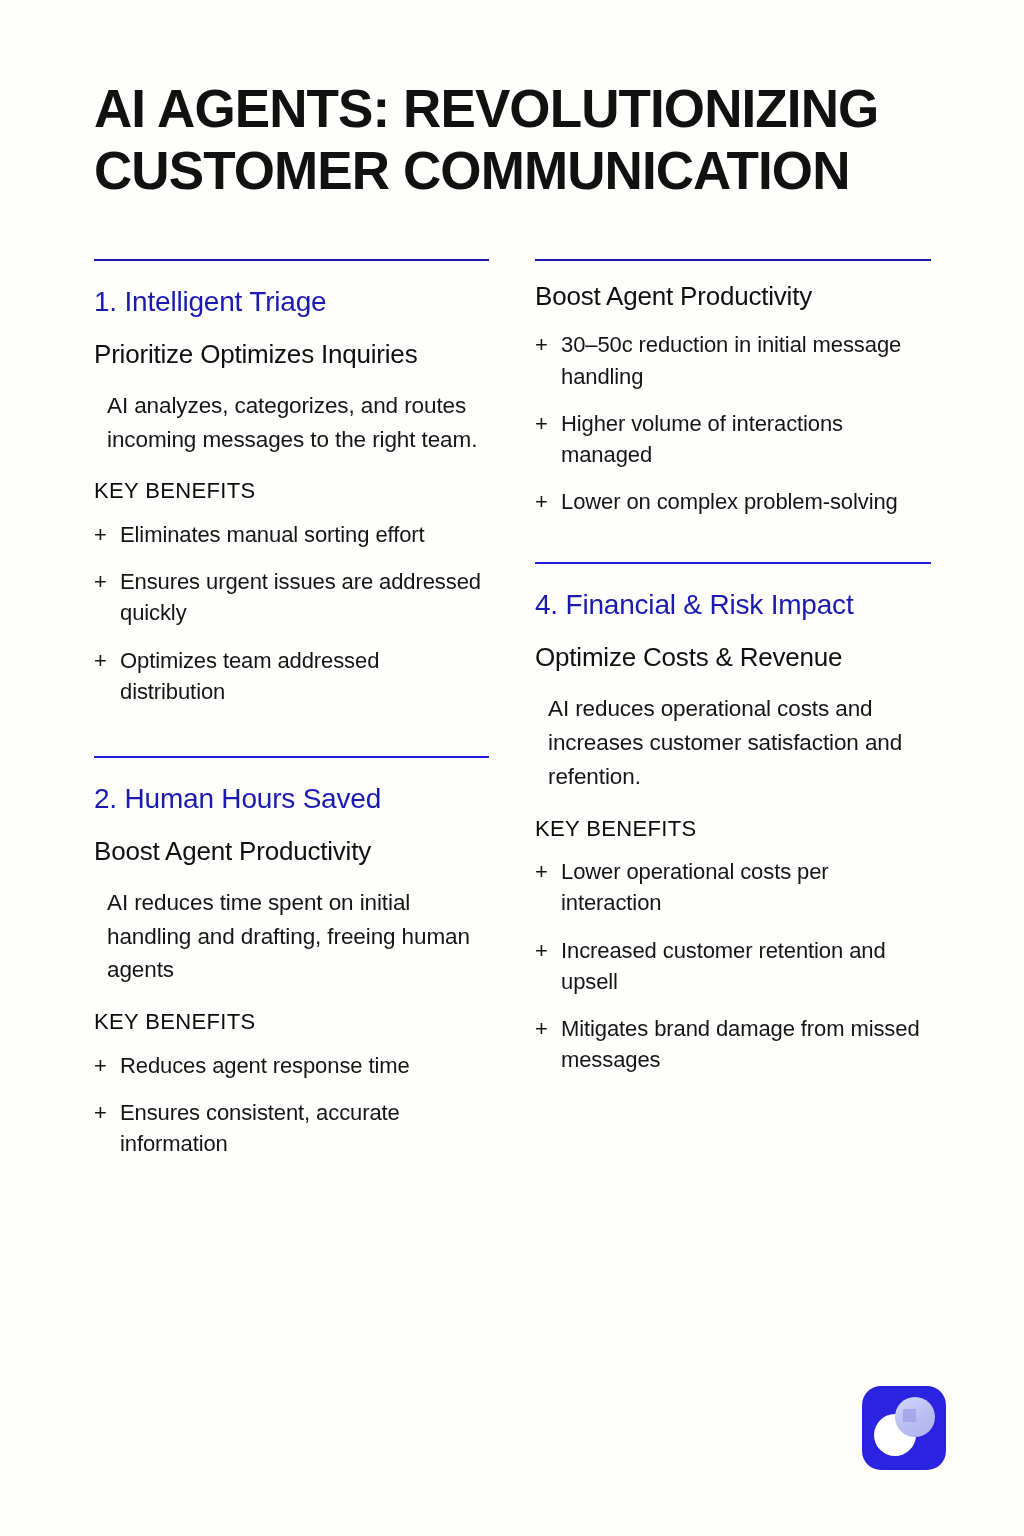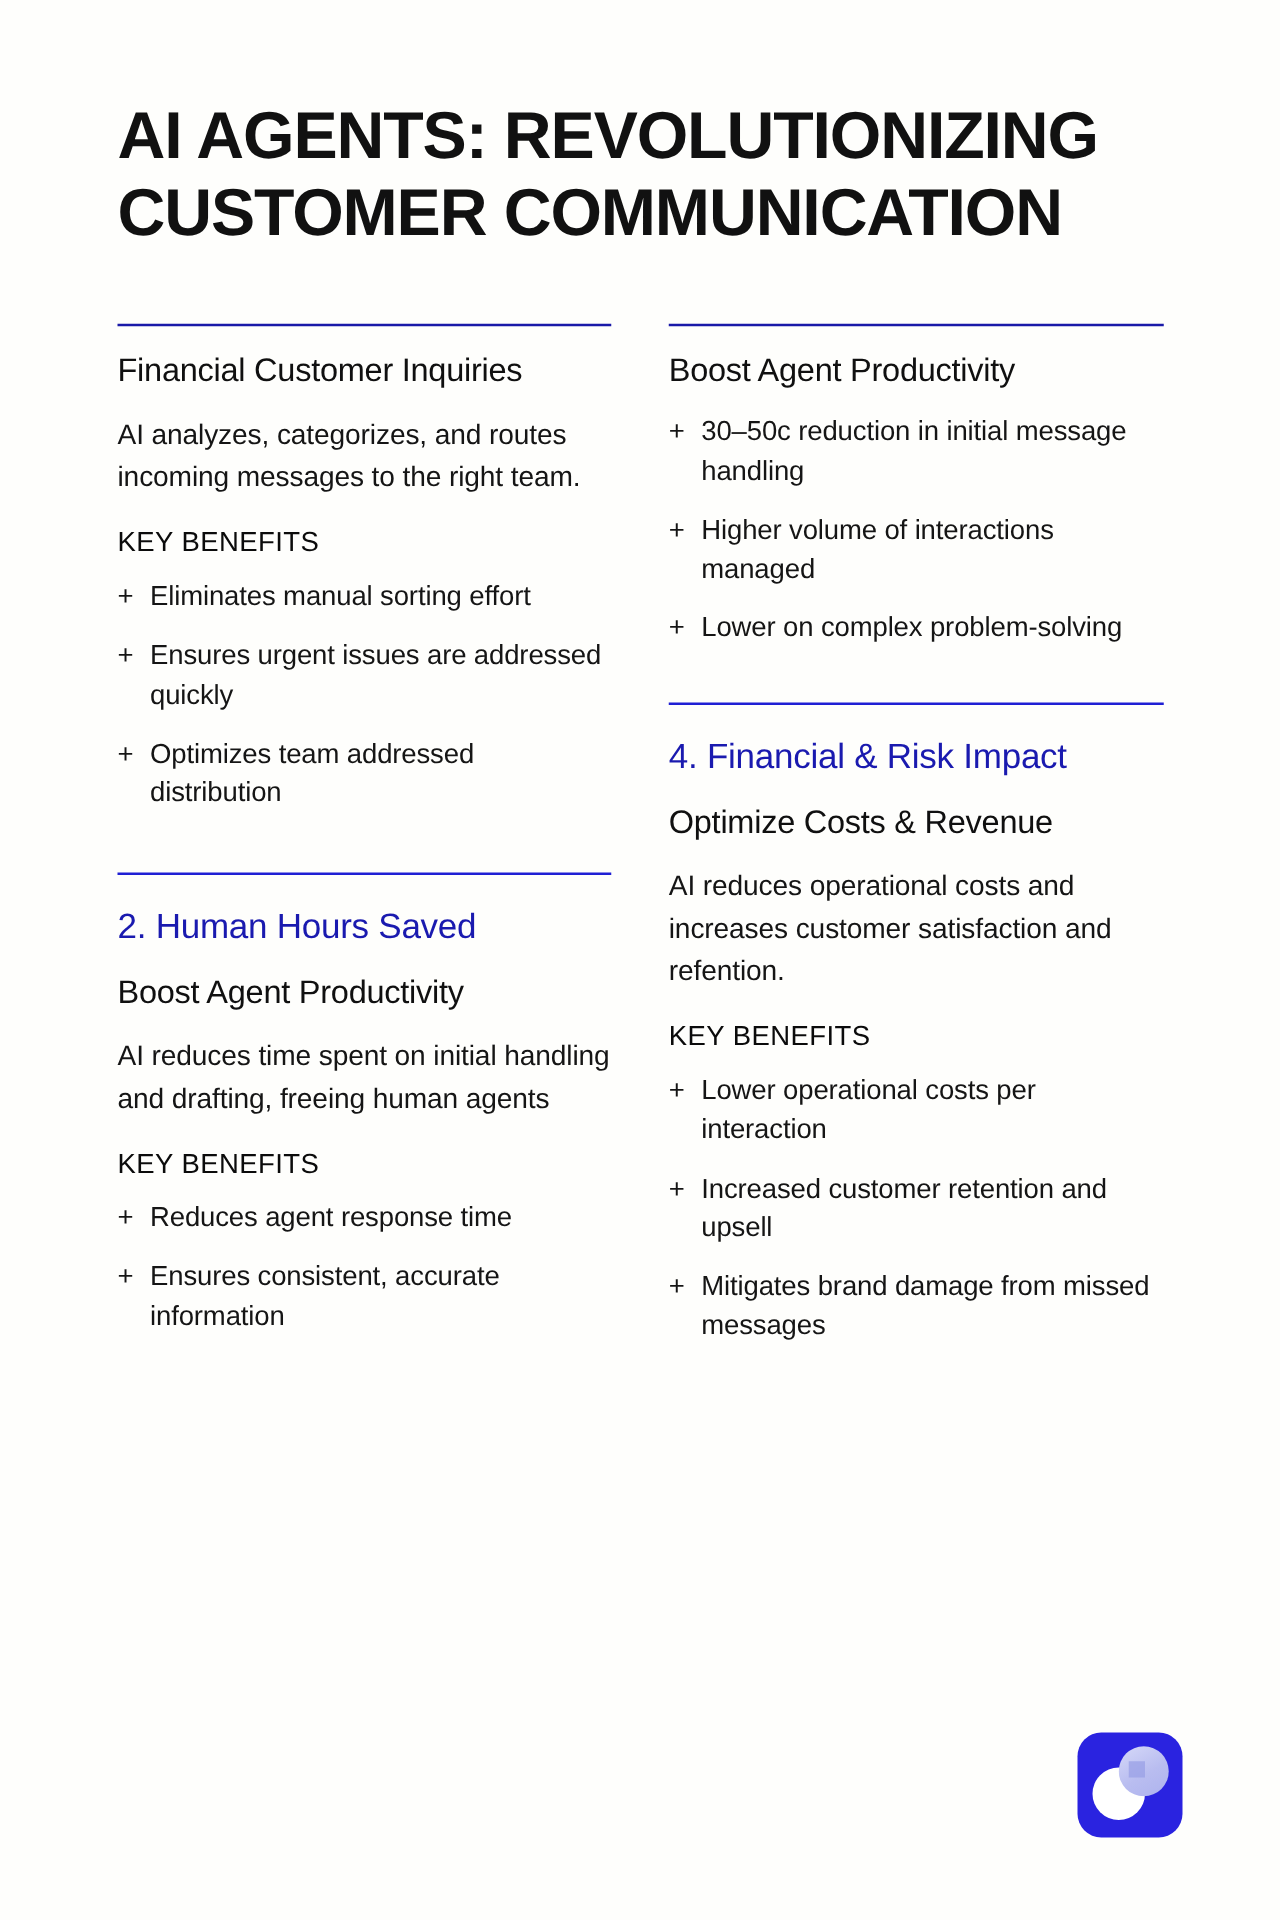--- a/index.html
+++ b/index.html
@@ -94,21 +94,21 @@
     font-weight: normal;
     color: #101010;
     margin: 18px 0 0 0;
     letter-spacing: -0.2px;
   }
   .sec-desc {
     font-size: 22.5px;
     line-height: 1.5;
     font-weight: normal;
     color: #151515;
-    margin: 18px 0 0 0;
+    margin: 18px 0 0 13px;
     letter-spacing: -0.1px;
   }
   .benefits-label {
     font-size: 22px;
     line-height: 1.2;
     font-weight: normal;
     letter-spacing: 0.35px;
     color: #0b0b0b;
     margin: 22px 0 0 0;
   }
@@ -186,21 +186,22 @@
 <div class="page">
 
   <h1 class="title">AI AGENTS: REVOLUTIONIZING CUSTOMER COMMUNICATION</h1>
 
   <div class="columns">
 
     <div class="col-left">
 
       <hr class="rule">
       <div class="section">
-        <h3 class="sec-sub">Financial Customer Inquiries</h3>
+        <h2 class="sec-title">1. Intelligent Triage</h2>
+        <h3 class="sec-sub">Prioritize Optimizes Inquiries</h3>
         <p class="sec-desc">AI analyzes, categorizes, and routes incoming messages to the right team.</p>
         <p class="benefits-label">KEY BENEFITS</p>
         <ul class="bullets">
           <li>
             <span class="plus">+</span>
             <span class="btext">Eliminates manual sorting effort</span>
           </li>
           <li>
             <span class="plus">+</span>
             <span class="btext">Ensures urgent issues are addressed quickly</span>

